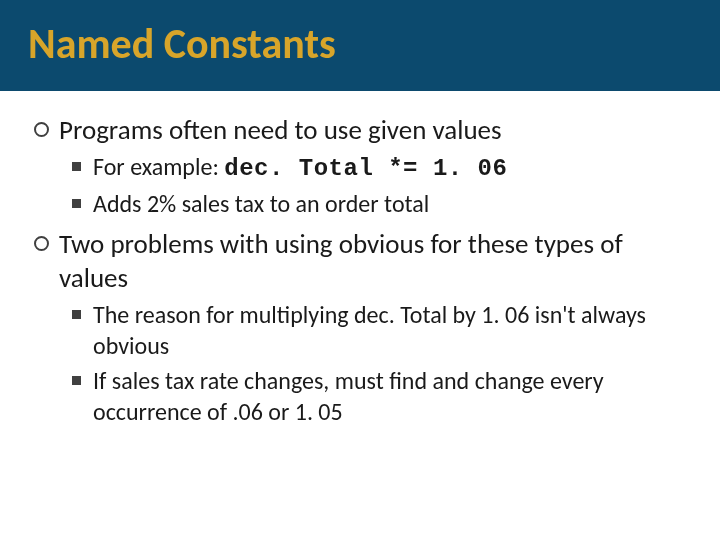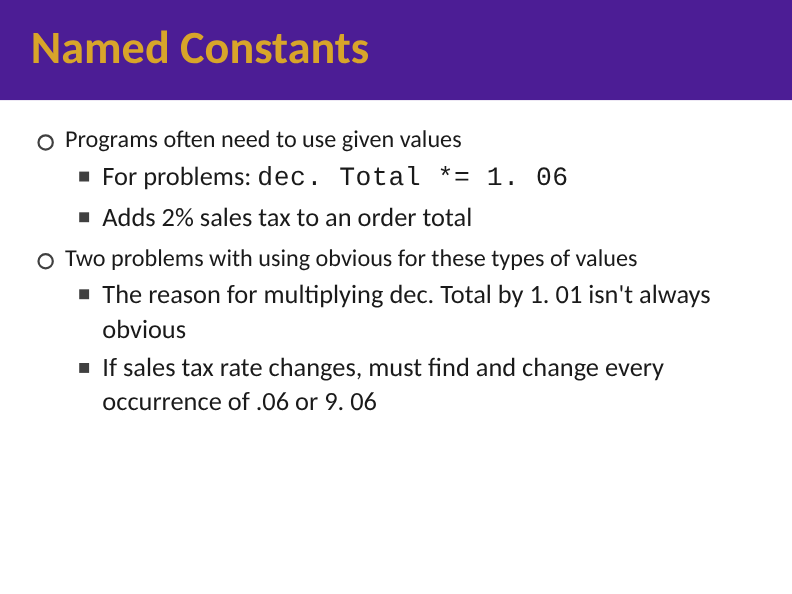--- a/index.html
+++ b/index.html
@@ -3,21 +3,21 @@
 <meta charset="utf-8">
 <style>
   * { margin: 0; padding: 0; box-sizing: border-box; }
   html, body { width: 720px; height: 540px; overflow: hidden; }
   body {
     background: #ffffff;
     font-family: "Calibri", "Segoe UI", sans-serif;
     color: #1a1a1a;
   }
   .title-bar {
-    background: #4c1d95;
+    background: #0c4a6e;
     padding: 18px 28px 22px 28px;
   }
   .title {
     color: #d8a52a;
     font-size: 42px;
     font-weight: 700;
     letter-spacing: 0px;
   }
   .content {
     padding: 14px 34px 20px 34px;
@@ -31,21 +31,21 @@
   .bullet-l1 .marker {
     flex: 0 0 auto;
     width: 15px;
     height: 15px;
     border: 2px solid #404040;
     border-radius: 50%;
     margin-top: 9px;
     margin-right: 10px;
   }
   .bullet-l1 .text {
-    font-size: 22px;
+    font-size: 27px;
     line-height: 1.25;
     font-weight: 400;
   }
   .bullet-l2 {
     display: flex;
     align-items: flex-start;
     margin-left: 38px;
     margin-top: 4px;
     margin-bottom: 2px;
   }
@@ -57,58 +57,58 @@
     margin-top: 11px;
     margin-right: 12px;
   }
   .bullet-l2 .text {
     font-size: 24px;
     line-height: 1.3;
     font-weight: 400;
   }
   .code {
     font-family: "Courier New", monospace;
-    font-weight: 400;
+    font-weight: 700;
     letter-spacing: 0.5px;
   }
 </style>
 </head>
 <body>
 
 <div class="title-bar">
   <div class="title">Named Constants</div>
 </div>
 
 <div class="content">
 
   <div class="bullet-l1">
     <div class="marker"></div>
     <div class="text">Programs often need to use given values</div>
   </div>
 
   <div class="bullet-l2">
     <div class="marker"></div>
     <div class="text">
-      <span>For problems: </span><span class="code">dec. Total *= 1. 06</span>
+      <span>For example: </span><span class="code">dec. Total *= 1. 06</span>
     </div>
   </div>
 
   <div class="bullet-l2">
     <div class="marker"></div>
     <div class="text">Adds 2% sales tax to an order total</div>
   </div>
 
   <div class="bullet-l1">
     <div class="marker"></div>
     <div class="text">Two problems with using obvious for these types of values</div>
   </div>
 
   <div class="bullet-l2">
     <div class="marker"></div>
-    <div class="text">The reason for multiplying dec. Total by 1. 01  isn't always obvious</div>
+    <div class="text">The reason for multiplying dec. Total by 1. 06  isn't always obvious</div>
   </div>
 
   <div class="bullet-l2">
     <div class="marker"></div>
-    <div class="text">If sales tax rate changes, must find and change every occurrence of .06 or 9. 06</div>
+    <div class="text">If sales tax rate changes, must find and change every occurrence of .06 or 1. 05</div>
   </div>
 
 </div>
 
 </body></html>

